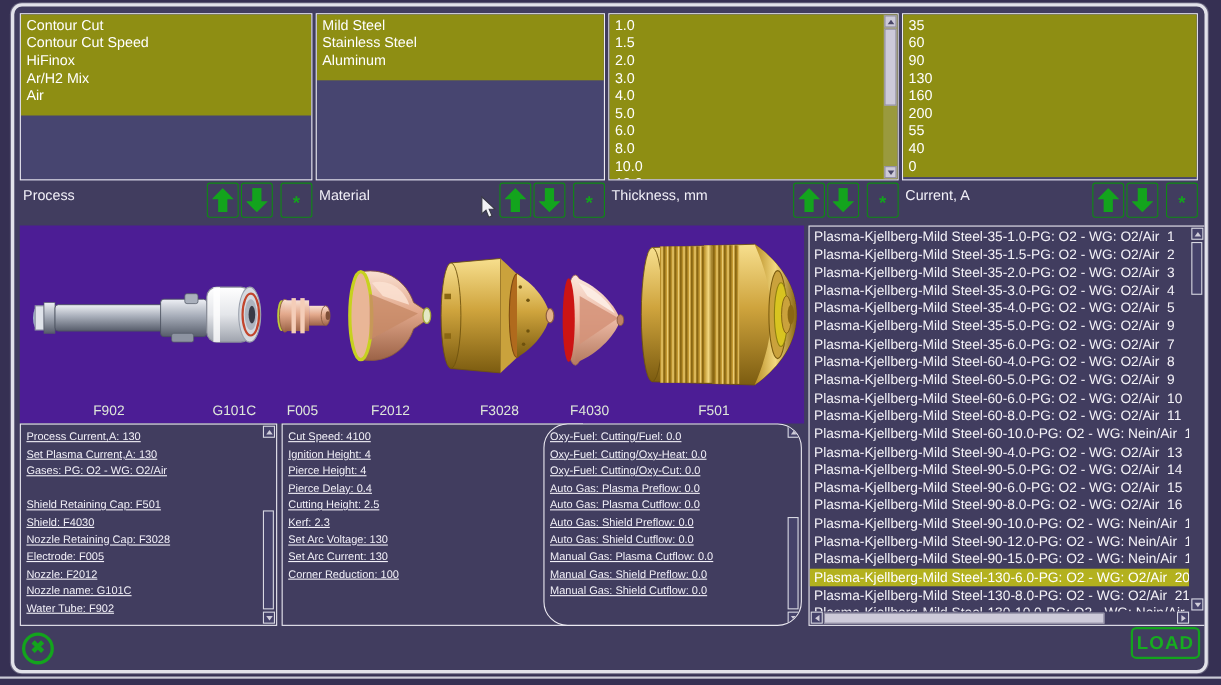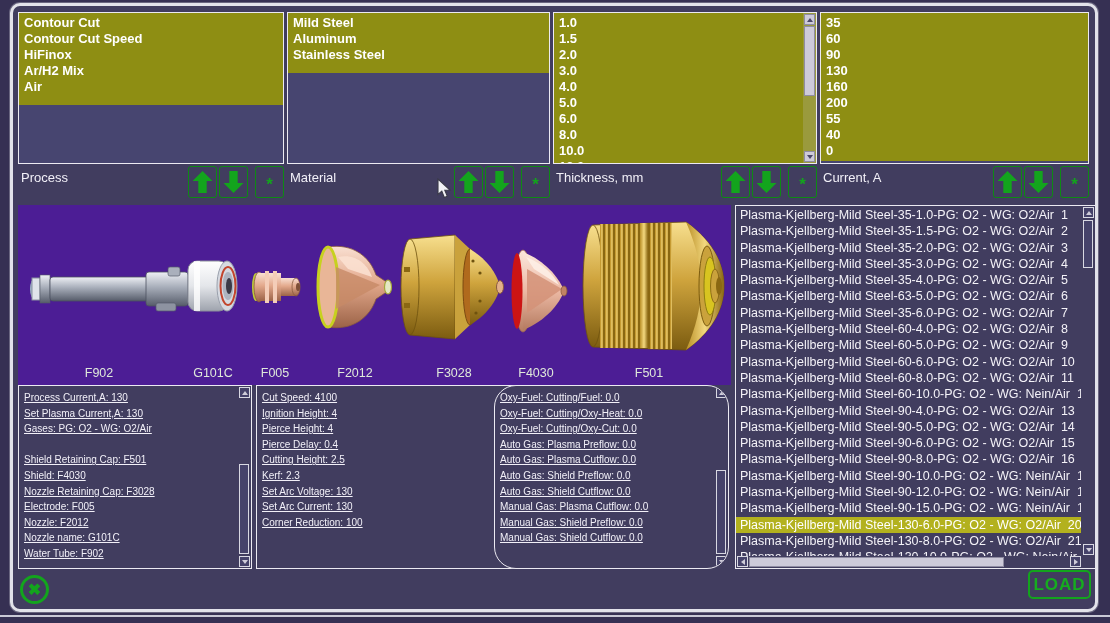--- a/index.html
+++ b/index.html
@@ -8,21 +8,21 @@
 
   .window { position:absolute; left:10px; top:3px; width:1088px; height:609px;
             background:#413d5f; border:3px solid #e2e2ea; border-radius:10px;
             box-shadow:0 0 0 1px #6a6680; overflow:hidden; }
   .bottom-line { position:absolute; left:0; top:615px; width:1110px; height:2px; background:#c9c9d6; }
 
   
   .sel-col { position:absolute; top:6px; height:196px; }
   .listbox { position:relative; height:152px; border:1px solid #eceaf2; background:#474570; overflow:hidden; }
   .olive { background:#8e8e13; padding:2px 0 10px 0; }
-  .lrow { height:16px; line-height:16px; padding-left:5px; color:#fff; font-size:13px; white-space:nowrap;font-weight:bold; }
+  .lrow { height:16px; line-height:16px; padding-left:5px; color:#fff; font-size:13px; white-space:nowrap; }
   .sel-footer { position:relative; height:40px; }
   .sel-label { position:absolute; left:3px; top:6px; color:#f2f0f8; font-size:13px; }
   .btn-group { position:absolute; right:0; top:2px; display:flex; }
   .gbtn { width:29px; height:32px; border:1px solid #0e8a14; border-radius:3px; background:#413d5f;
           display:flex; align-items:center; justify-content:center; margin-left:2px; }
   .gbtn.star { margin-left:7px; color:#13a41d; font-size:17px; font-weight:bold; line-height:10px; padding-top:6px;}
   .arr-up   { width:20px; height:22px; background:#13a41d;
               clip-path:polygon(50% 0,100% 46%,71% 46%,71% 100%,29% 100%,29% 46%,0 46%); }
   .arr-down { width:20px; height:22px; background:#13a41d;
               clip-path:polygon(50% 100%,100% 54%,71% 54%,71% 0,29% 0,29% 54%,0 54%); }
@@ -94,22 +94,22 @@
             <span>*</span>
           </div>
       </div>
     </div>
   </div>
 
   <div class="sel-col" style="left:274px; width:263px;">
     <div class="listbox">
       <div class="olive">
         <div class="lrow">Mild Steel</div>
+        <div class="lrow">Stainless Steel</div>
         <div class="lrow">Aluminum</div>
-        <div class="lrow">Stainless Steel</div>
       </div>
     </div>
     <div class="sel-footer">
       <span class="sel-label">Material</span>
       <div class="btn-group">
         <div class="gbtn">
             <div class="arr-up"></div>
           </div>
         <div class="gbtn">
             <div class="arr-down"></div>
@@ -317,21 +317,21 @@
     <div class="part-label" style="left:631px">F501</div>
   </div>
 
   <div class="results">
     <div class="res-rows">
       <div class="res-row">Plasma-Kjellberg-Mild Steel-35-1.0-PG: O2 - WG: O2/Air  1</div>
       <div class="res-row">Plasma-Kjellberg-Mild Steel-35-1.5-PG: O2 - WG: O2/Air  2</div>
       <div class="res-row">Plasma-Kjellberg-Mild Steel-35-2.0-PG: O2 - WG: O2/Air  3</div>
       <div class="res-row">Plasma-Kjellberg-Mild Steel-35-3.0-PG: O2 - WG: O2/Air  4</div>
       <div class="res-row">Plasma-Kjellberg-Mild Steel-35-4.0-PG: O2 - WG: O2/Air  5</div>
-      <div class="res-row">Plasma-Kjellberg-Mild Steel-63-5.0-PG: O2 - WG: O2/Air  6</div>
+      <div class="res-row">Plasma-Kjellberg-Mild Steel-35-5.0-PG: O2 - WG: O2/Air  9</div>
       <div class="res-row">Plasma-Kjellberg-Mild Steel-35-6.0-PG: O2 - WG: O2/Air  7</div>
       <div class="res-row">Plasma-Kjellberg-Mild Steel-60-4.0-PG: O2 - WG: O2/Air  8</div>
       <div class="res-row">Plasma-Kjellberg-Mild Steel-60-5.0-PG: O2 - WG: O2/Air  9</div>
       <div class="res-row">Plasma-Kjellberg-Mild Steel-60-6.0-PG: O2 - WG: O2/Air  10</div>
       <div class="res-row">Plasma-Kjellberg-Mild Steel-60-8.0-PG: O2 - WG: O2/Air  11</div>
       <div class="res-row">Plasma-Kjellberg-Mild Steel-60-10.0-PG: O2 - WG: Nein/Air  12</div>
       <div class="res-row">Plasma-Kjellberg-Mild Steel-90-4.0-PG: O2 - WG: O2/Air  13</div>
       <div class="res-row">Plasma-Kjellberg-Mild Steel-90-5.0-PG: O2 - WG: O2/Air  14</div>
       <div class="res-row">Plasma-Kjellberg-Mild Steel-90-6.0-PG: O2 - WG: O2/Air  15</div>
       <div class="res-row">Plasma-Kjellberg-Mild Steel-90-8.0-PG: O2 - WG: O2/Air  16</div>

